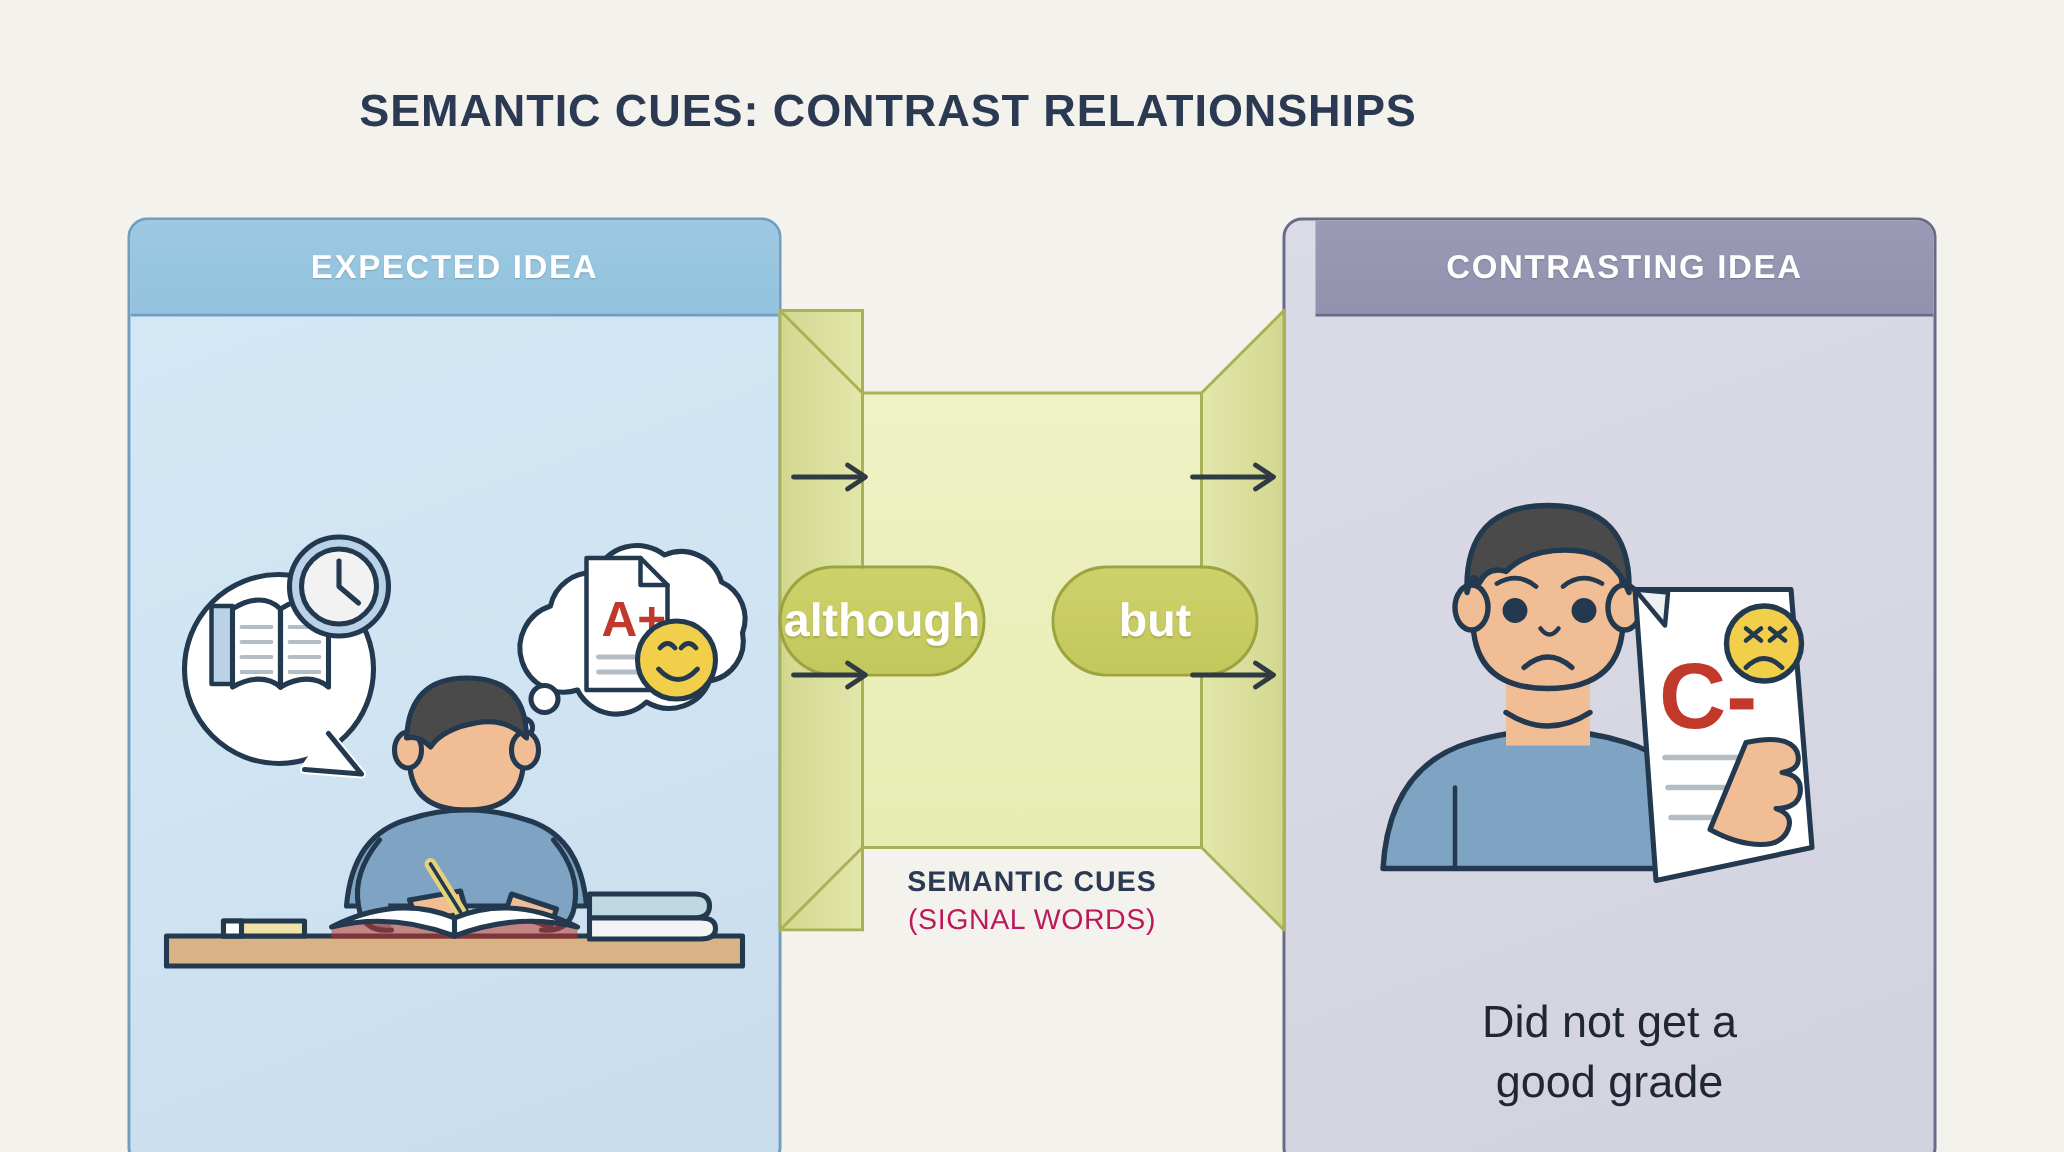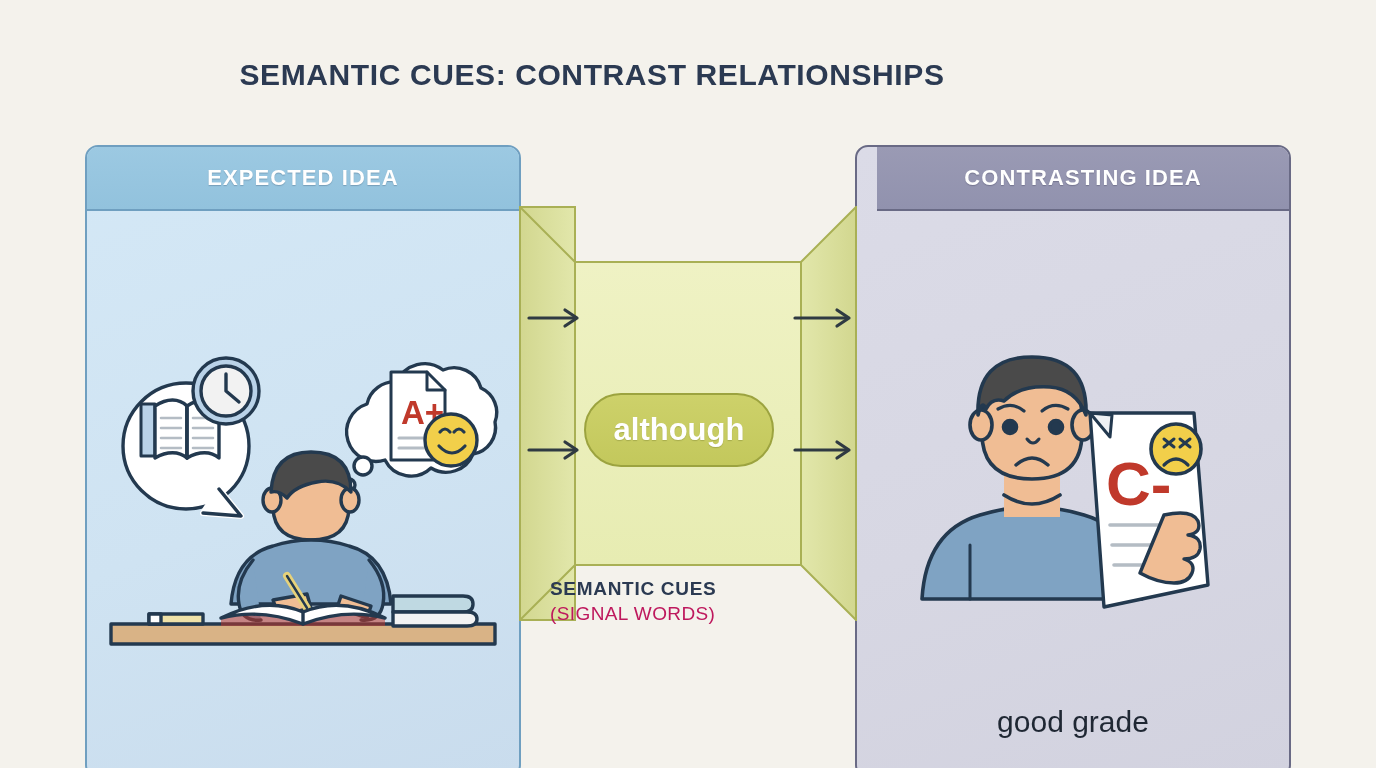--- a/index.html
+++ b/index.html
@@ -100,21 +100,21 @@
     left: 519px;
     top: 206px;
     width: 338px;
     height: 415px;
   }
   #cues-band svg { position: absolute; inset: 0; }
 
   #cues-pills {
     position: absolute;
     left: 0;
-    top: 16px;
+    top: 0;
     width: 320px;
     height: 415px;
     display: flex;
     flex-direction: row;
     align-items: center;
     justify-content: center;
     gap: 44px;
   }
   .cue-pill {
     width: 190px;
@@ -134,23 +134,24 @@
   
   .arrow { position: absolute; }
   #arrow-left-although  { left: 527px; top: 305px; }
   #arrow-left-but       { left: 527px; top: 437px; }
   #arrow-right-although { left: 793px; top: 305px; }
   #arrow-right-but      { left: 793px; top: 437px; }
 
   
   #cues-caption {
     position: absolute;
-    left: 550px;
+    left: 519px;
     top: 578px;
     width: 338px;
+    text-align: center;
     color: #2b3a52;
   }
   #cues-caption-main {
     font-size: 19px;
     font-weight: bold;
     letter-spacing: 0.7px;
   }
   #cues-caption-sub {
     font-size: 19px;
     letter-spacing: 0.4px;
@@ -306,20 +307,21 @@
           <g>
             <path d="M256 206 q28 -6 34 6 q4 12 -10 14 q14 2 12 14 q-2 10 -16 10
                      q12 4 8 14 q-4 10 -18 10 q-16 0 -34 -10 Z" fill="#f0bd94" stroke-width="3.4"></path>
           </g>
         </g>
       </g>
     </svg>
   </div>
 
   <div class="panel-caption">
+    <div>Did not get a</div>
     <div>good grade</div>
   </div>
 </div>
 
 <div id="cues-band">
   <svg width="338" height="415" viewBox="0 0 338 415">
     <defs>
       <linearGradient id="bandEdgeL" x1="0" y1="0" x2="1" y2="0">
         <stop offset="0" stop-color="#d2d78f"></stop>
         <stop offset="1" stop-color="#e2e7ab"></stop>
@@ -337,20 +339,21 @@
     <path d="M1 1 L56 1 L56 414 L1 414 Z" fill="url(#bandEdgeL)" stroke="#a9b055" stroke-width="2"></path>
     <path d="M1 1 L56 56 L56 359 L1 414 Z" fill="url(#bandEdgeL)" stroke="#a9b055" stroke-width="2"></path>
 
     <path d="M337 1 L282 56 L282 359 L337 414 Z" fill="url(#bandEdgeR)" stroke="#a9b055" stroke-width="2"></path>
 
     <path d="M56 56 L282 56 L282 359 L56 359 Z" fill="url(#bandMid)" stroke="#a9b055" stroke-width="2"></path>
   </svg>
 
   <div id="cues-pills">
     <div class="cue-pill">although</div>
+    <div class="cue-pill">but</div>
   </div>
 </div>
 
 <div class="arrow" id="arrow-left-although">
   <svg width="58" height="26" viewBox="0 0 58 26">
     <g fill="none" stroke="#2f3a42" stroke-width="3.2" stroke-linecap="round" stroke-linejoin="round">
       <path d="M2 13 H48"></path>
         <path d="M38 5 L50 13 L38 21"></path>
     </g>
   </svg>

